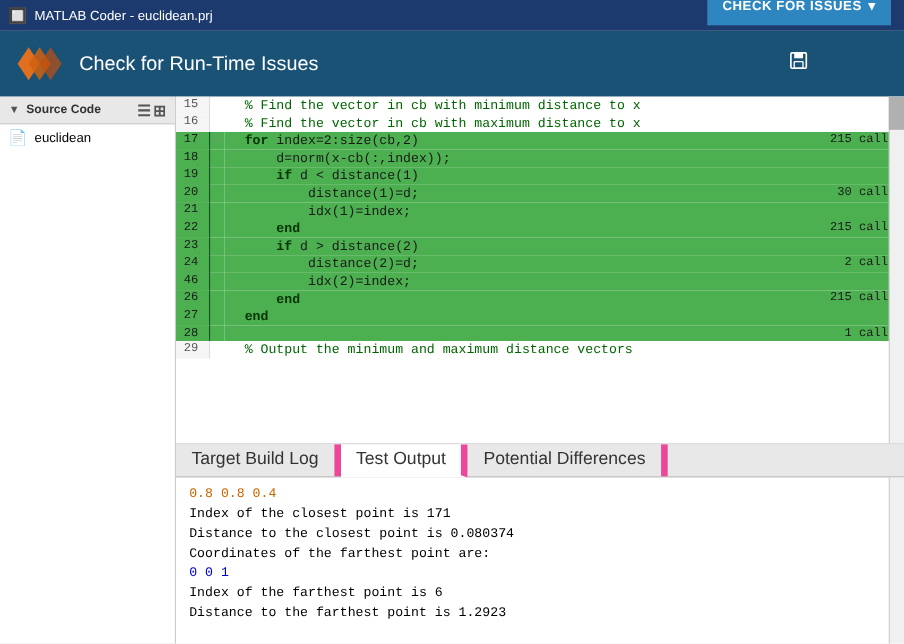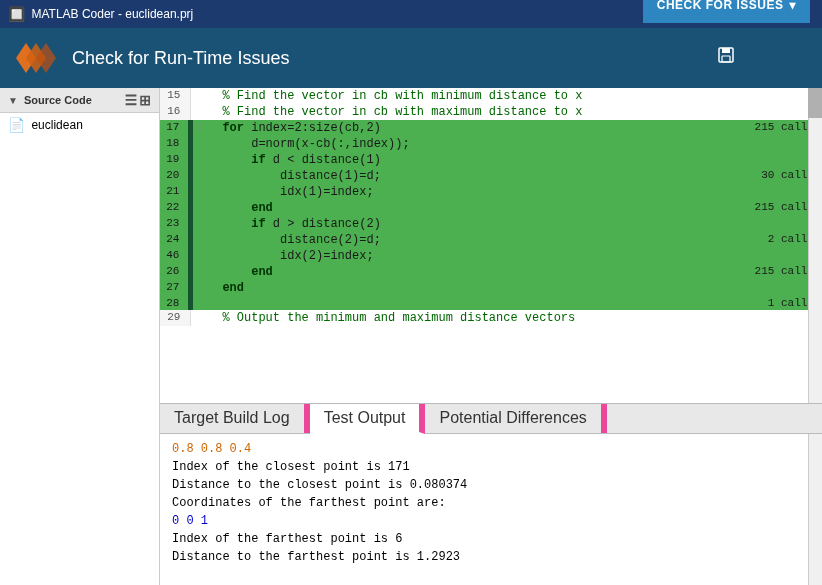--- a/index.html
+++ b/index.html
@@ -154,21 +154,21 @@
       text-align: right;
       padding: 1px 8px;
       color: #555;
       font-size: 11px;
       vertical-align: top;
       white-space: nowrap;
     }
     .highlight-green { background: #4caf50; }
     .highlight-green .code-content { color: #1a1a1a; }
     .highlight-green .call-count { color: #1a1a1a; }
-    .highlight-green .line-num { background: #4caf50; color: #1a1a1a; border-right: 5px solid #14532d; }
+    .highlight-green .line-num { background: #4caf50; color: #1a1a1a; border-right: 1px solid #14532d; }
     .scrollbar-right {
       position: absolute;
       right: 0; top: 0;
       width: 14px; height: 100%;
       background: #f0f0f0;
       border-left: 1px solid #ccc;
     }
     .scrollbar-thumb {
       position: absolute;
       top: 0; right: 0;

